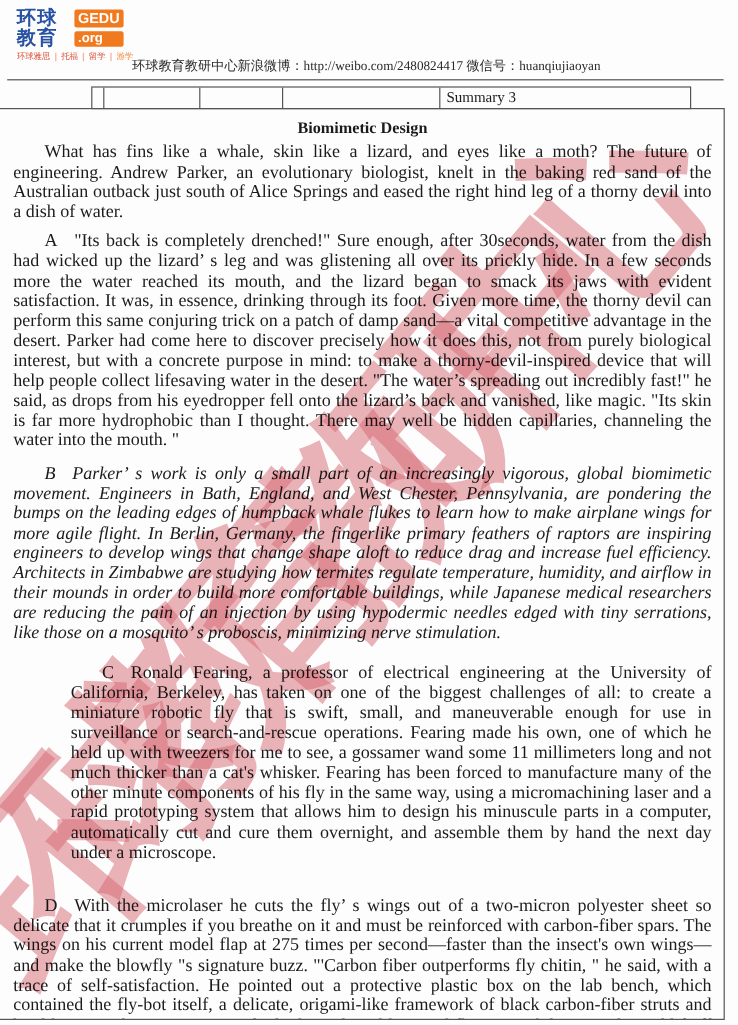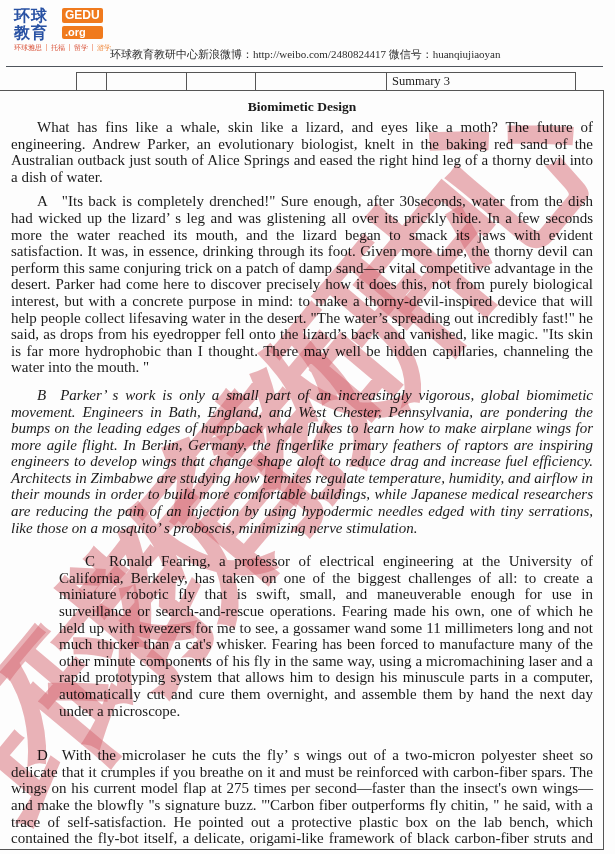--- a/index.html
+++ b/index.html
@@ -26,21 +26,21 @@
 
   .weibo-line {
     position: absolute; left: 110px; right: 23px; top: 47px;
     text-align: left; font-size: 11px; color: #2a2a2a; white-space: nowrap;
   }
   .header-rule { position: absolute; left: 6px; top: 66px; width: 597px; height: 0; border-top: 1.4px solid #4e545c; }
 
   
   .summary-row {
     position: absolute; left: 76px; top: 72px; width: 500px; height: 19px;
-    display: flex; border: 1px solid #555; padding-left: 20px;
+    display: flex; border: 1px solid #555;
   }
   .summary-row .cell { border-right: 1px solid #555; height: 100%; }
   .cell.c1 { width: 10px; }
   .cell.c2 { width: 80px; }
   .cell.c3 { width: 69px; }
   .cell.c4 { width: 131px; }
   .cell.c5 { flex: 1; border-right: none; font-size: 12.5px; line-height: 17px; padding-left: 5px; }
 
   
   .content-box {

